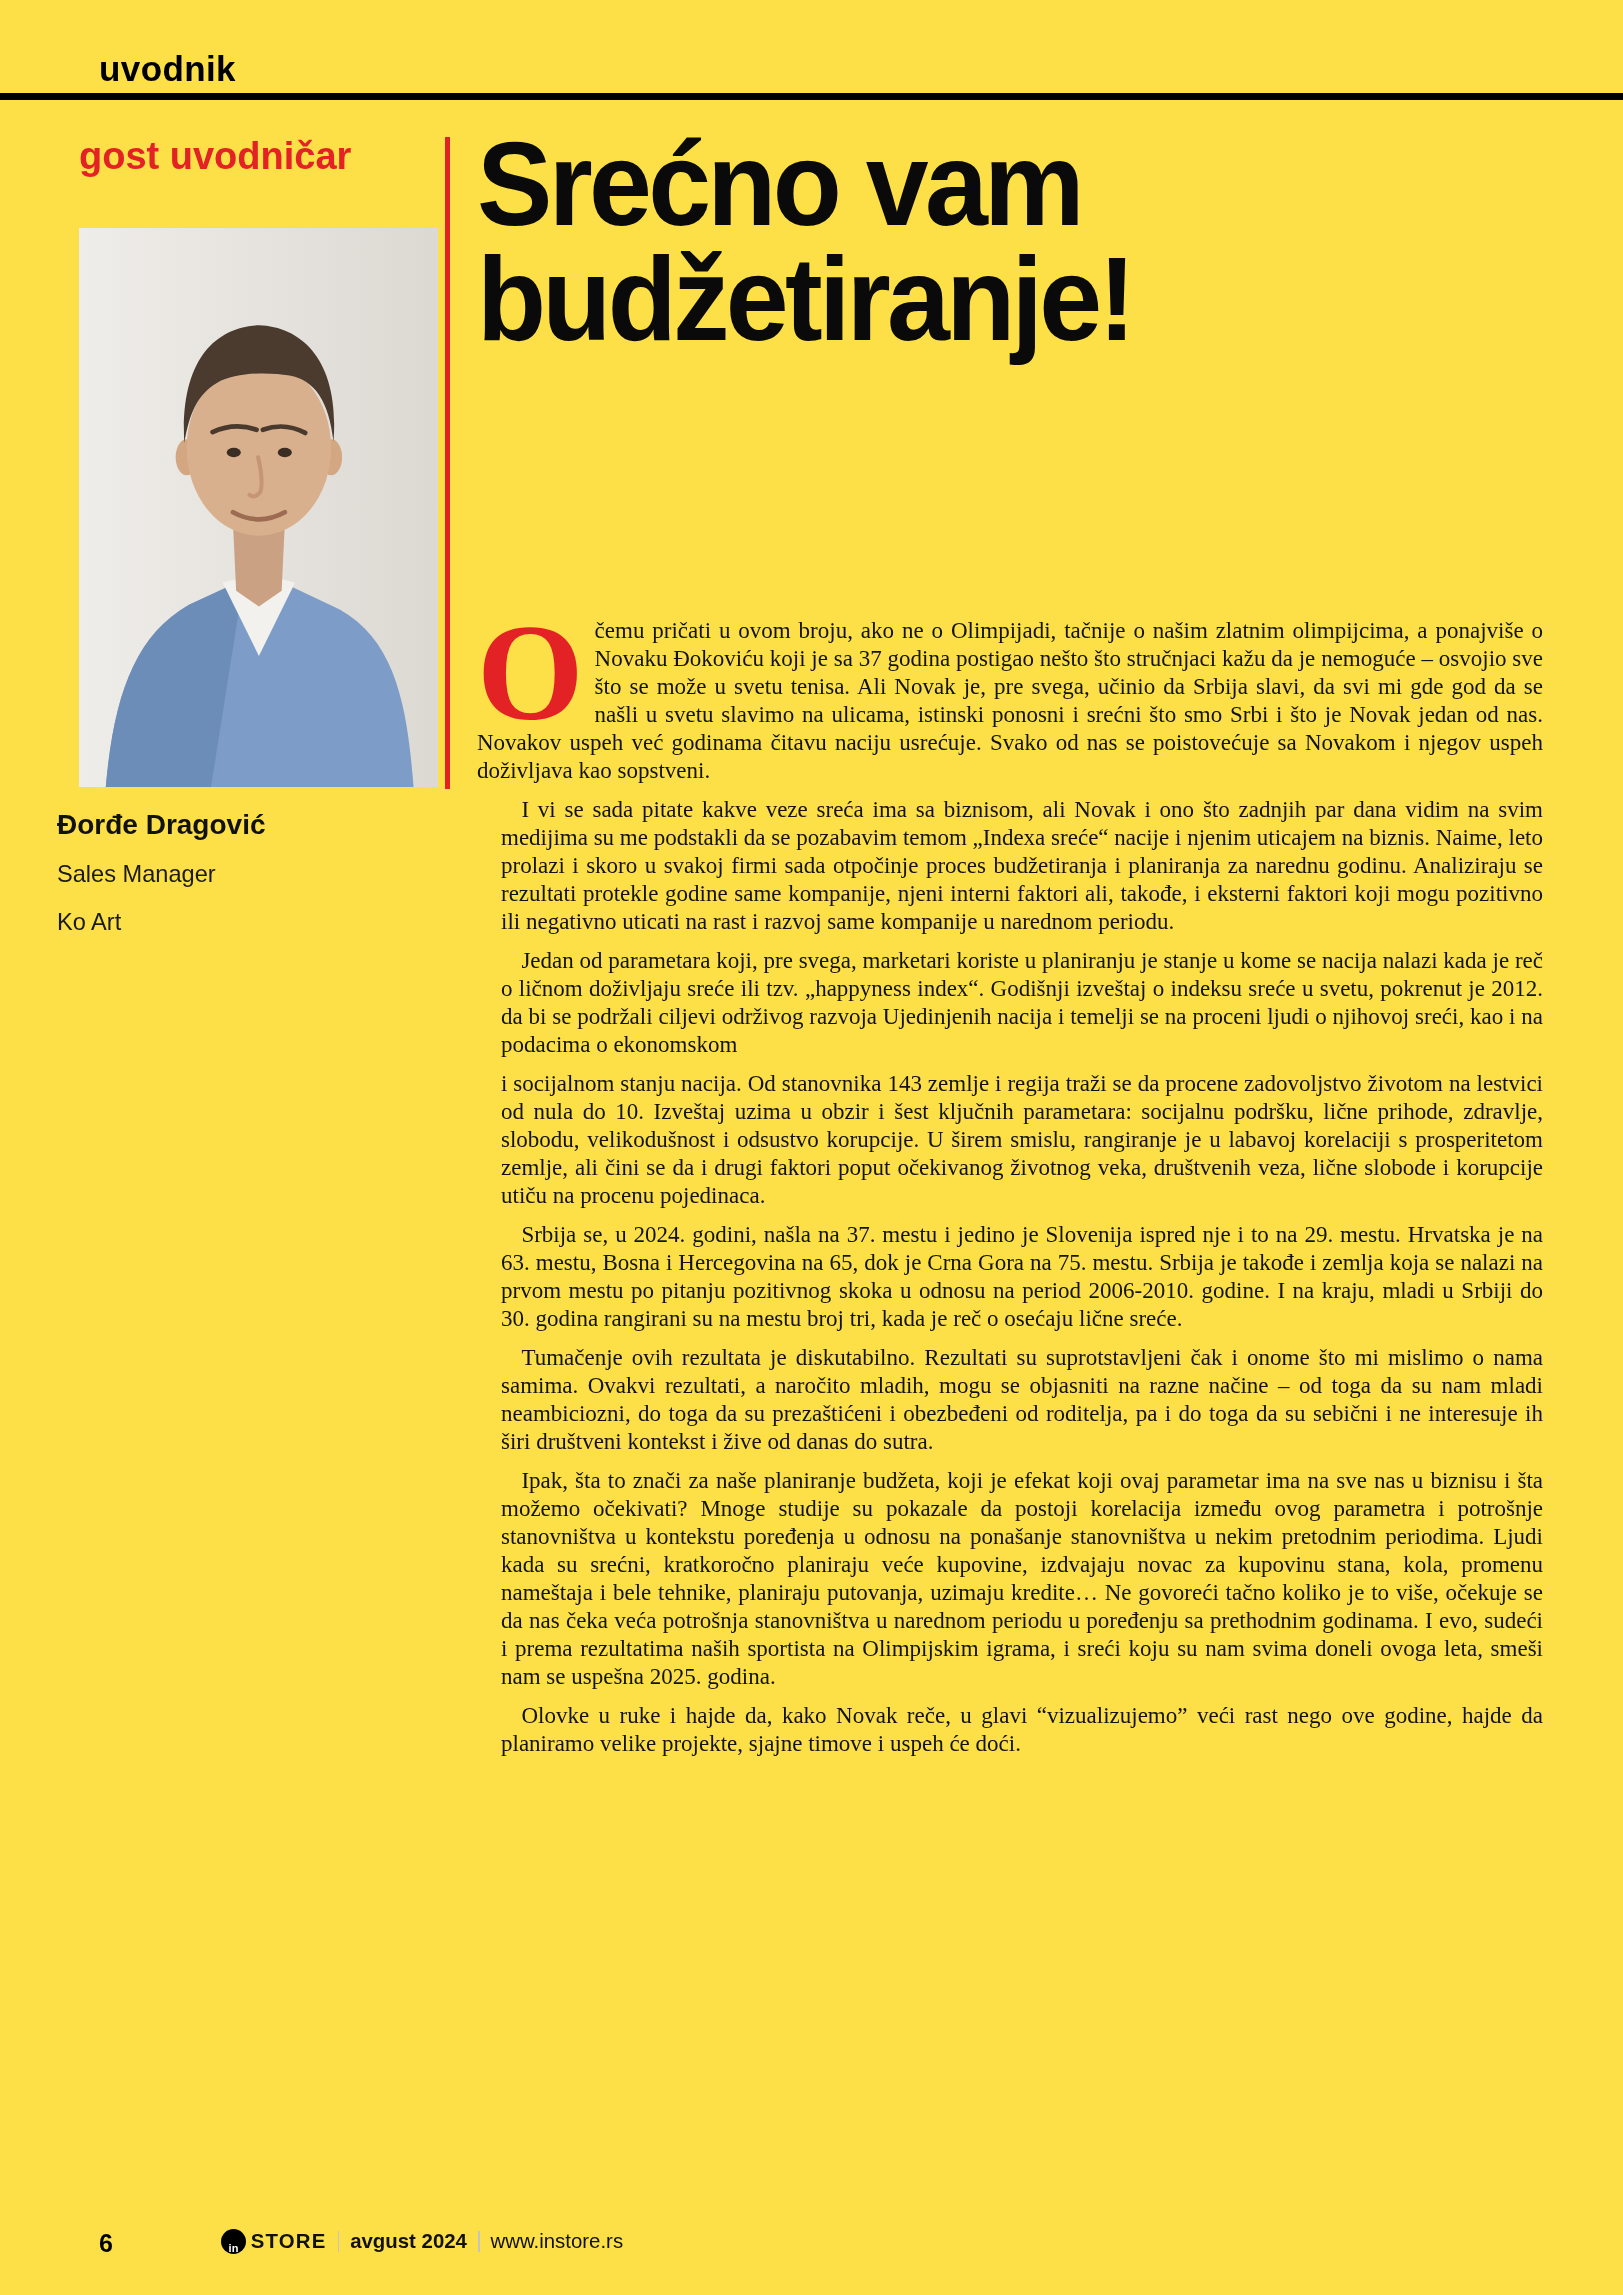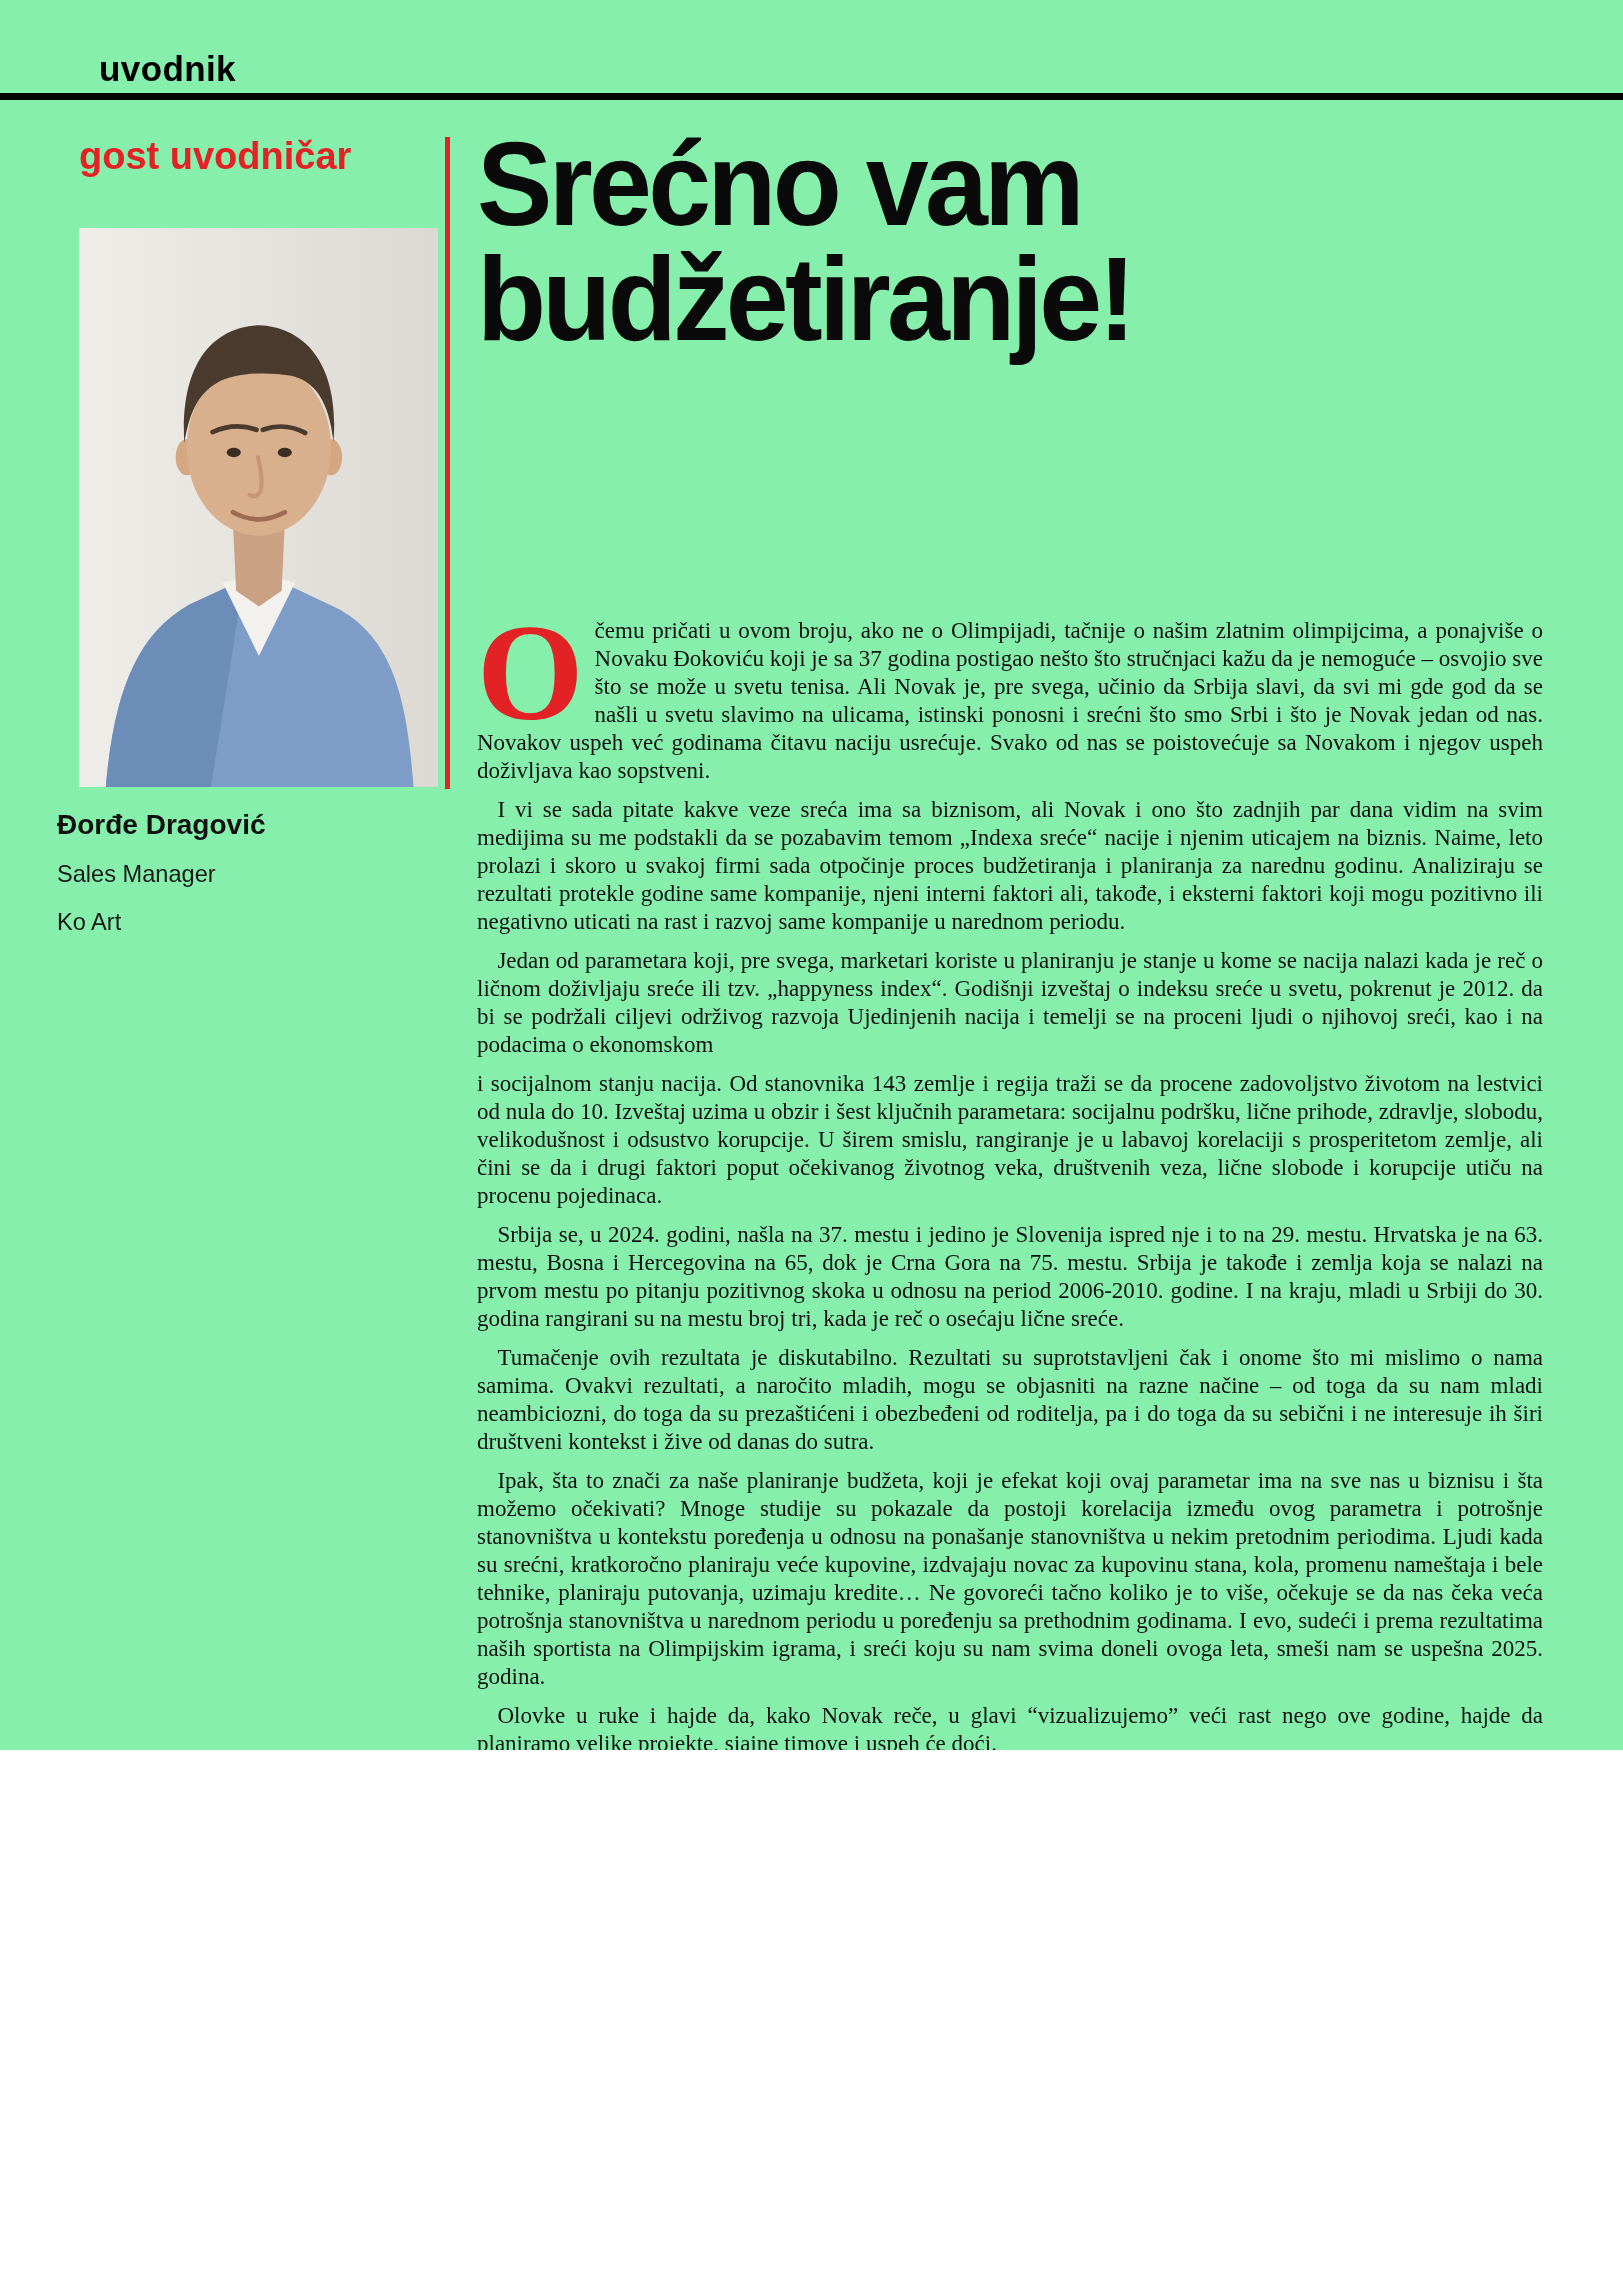--- a/index.html
+++ b/index.html
@@ -1,20 +1,20 @@
 <!DOCTYPE html>
 <html lang="sr" style="font-size:12.6px"><head>
 <meta charset="utf-8">
 <style>
   html, body { margin: 0; padding: 0; background: #ffffff; }
   .page {
     position: relative;
     width: 1623px;
-    height: 1750px;
-    background: #86efac;
+    height: 2295px;
+    background: #fde047;
     font-family: "Liberation Serif", serif;
     color: #121212;
     overflow: hidden;
   }
 
   
   .section-label {
     position: absolute;
     left: 99px; top: 49px;
     font-family: "Liberation Sans", sans-serif;
@@ -94,21 +94,21 @@
   .article {
     position: absolute;
     left: 477px; top: 617px;
     width: 1066px;
     font-size: 23px;
     line-height: 28px;
     text-align: justify;
     color: #121212;
   }
   .article p { margin: 0; }
-  .article p + p, .article .quote-row, .article .quote-row + p { margin-top: 11px; }
+  .article p + p, .article .quote-row, .article .quote-row + p { margin-top: 11px; margin-left: 24px; }
   .ind { text-indent: 20.4px; }
   .dropcap {
     float: left;
     color: #e32226;
     font-family: "Liberation Serif", serif;
     font-weight: bold;
     font-size: 137px;
     line-height: 112px;
     padding-right: 11px;
   }

